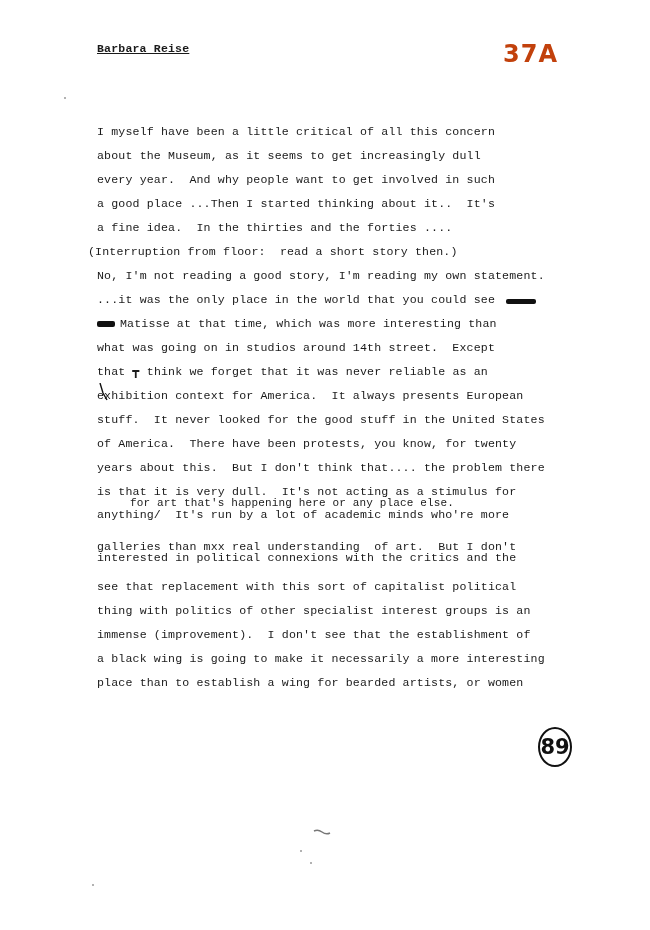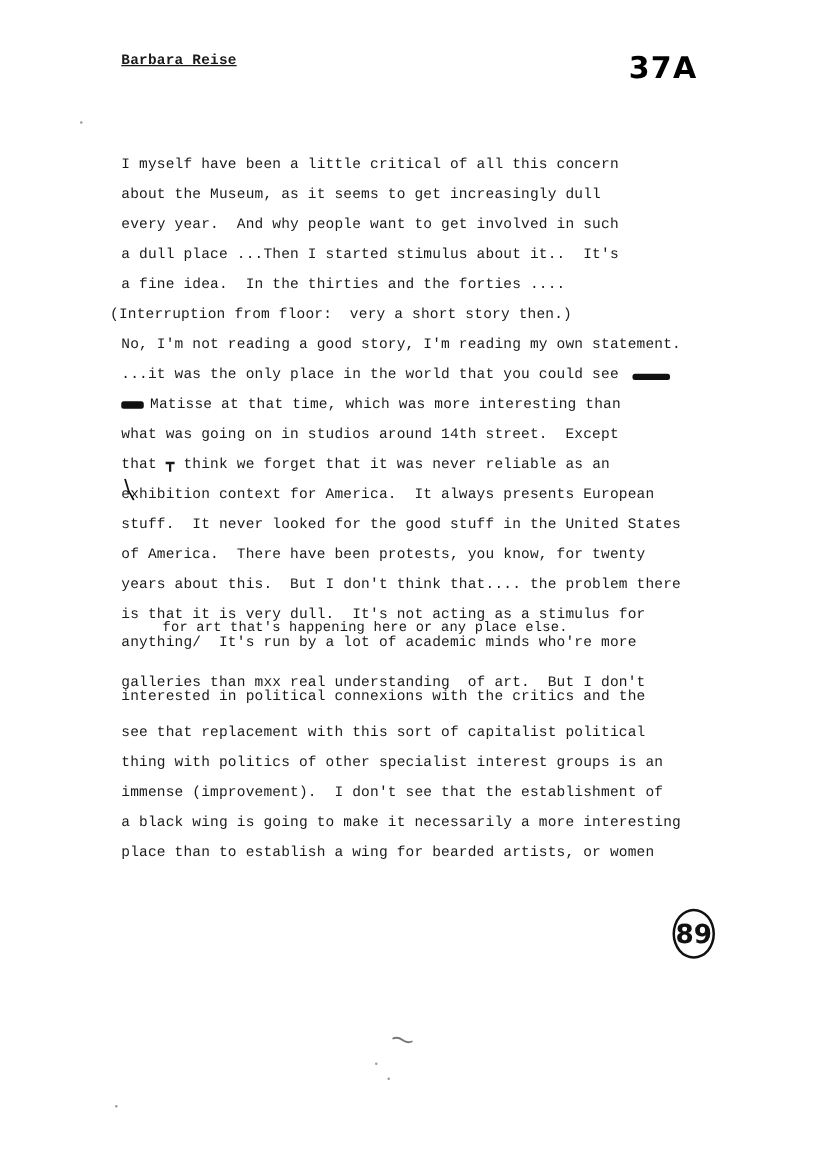--- a/index.html
+++ b/index.html
@@ -30,21 +30,21 @@
       text-decoration: underline;
       letter-spacing: 0.2px;
     }
     .page-number {
       position: absolute;
       left: 503px;
       top: 40px;
       font-family: "DejaVu Sans", sans-serif;
       font-size: 24px;
       font-weight: bold;
-      color: #000000;
+      color: #c2410c;
       letter-spacing: 1px;
     }
     .body-text {
       position: absolute;
       left: 97px;
       top: 125px;
       width: 500px;
     }
     .line {
       position: absolute;
@@ -115,23 +115,23 @@
 <div class="page">
 
   <div class="author">Barbara Reise</div>
 
   <div class="page-number">37A</div>
 
   <div class="body-text">
     <div class="line" style="top:0px">I myself have been a little critical of all this concern</div>
     <div class="line" style="top:24px">about the Museum, as it seems to get increasingly dull</div>
     <div class="line" style="top:48px">every year.  And why people want to get involved in such</div>
-    <div class="line" style="top:72px">a dull place ...Then I started stimulus about it..  It's</div>
+    <div class="line" style="top:72px">a good place ...Then I started thinking about it..  It's</div>
     <div class="line" style="top:96px">a fine idea.  In the thirties and the forties ....</div>
-    <div class="line" style="top:120px; left:-9px">(Ιnterruption from floor:  very a short story then.)</div>
+    <div class="line" style="top:120px; left:-9px">(Ιnterruption from floor:  read a short story then.)</div>
     <div class="line" style="top:144px">No, I'm not reading a good story, I'm reading my own statement.</div>
     <div class="line" style="top:168px">...it was the only place in the world that you could see</div>
     <span class="redact" style="position:absolute; left:409px; top:174px; width:30px; height:5px;"></span>
     <span class="redact" style="position:absolute; left:0px; top:196px; width:18px; height:6px;"></span>
     <div class="line" style="top:192px; left:23px">Matisse at that time, which was more interesting than</div>
     <div class="line" style="top:216px">what was going on in studios around 14th street.  Except</div>
     <div class="line" style="top:240px">that ┳ think we forget that it was never reliable as an</div>
     <div class="line" style="top:264px">exhibition context for America.  It always presents European</div>
     <div class="line" style="top:288px">stuff.  It never looked for the good stuff in the United States</div>
     <div class="line" style="top:312px">of America.  There have been protests, you know, for twenty</div>

